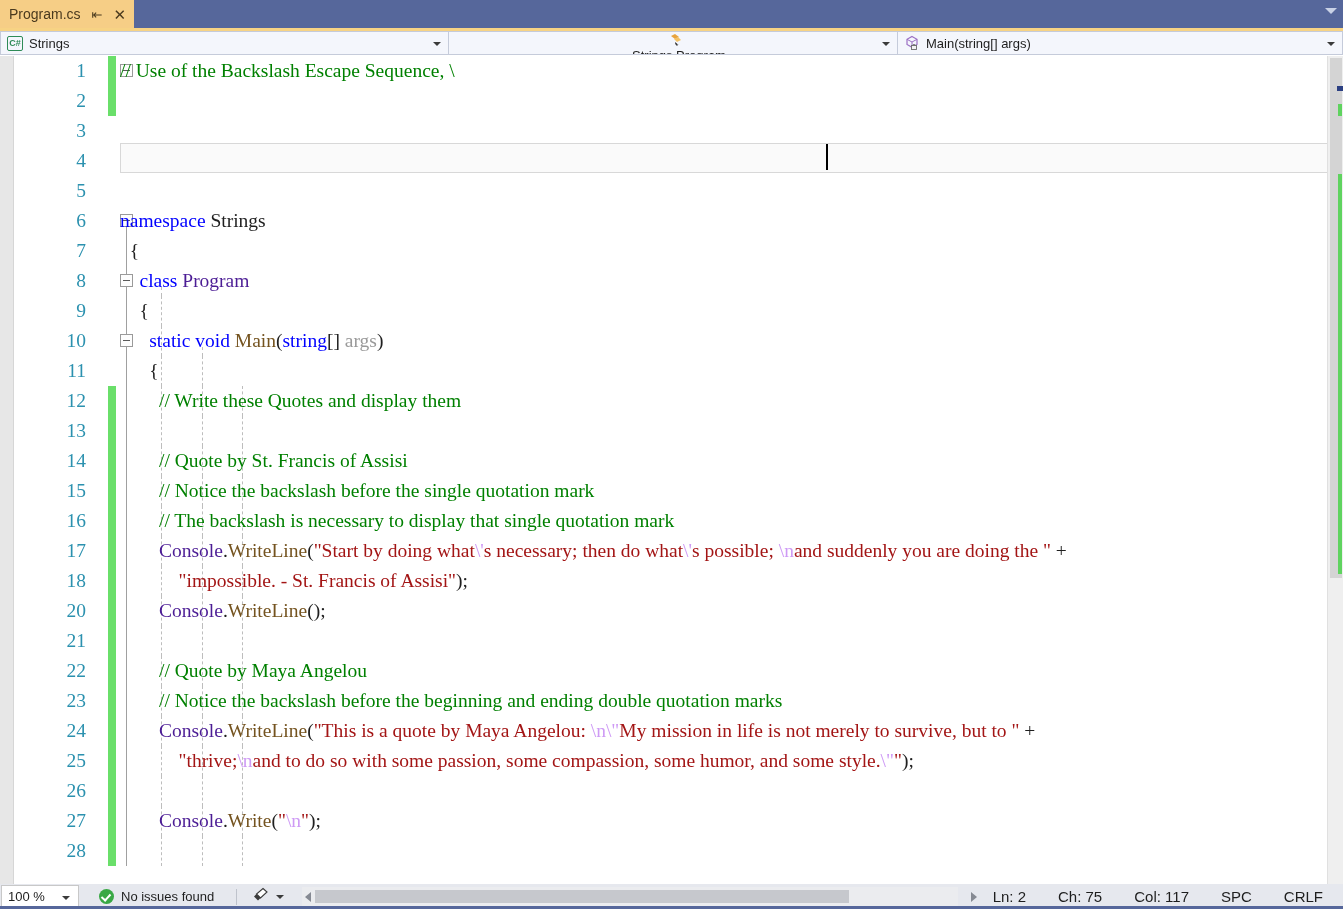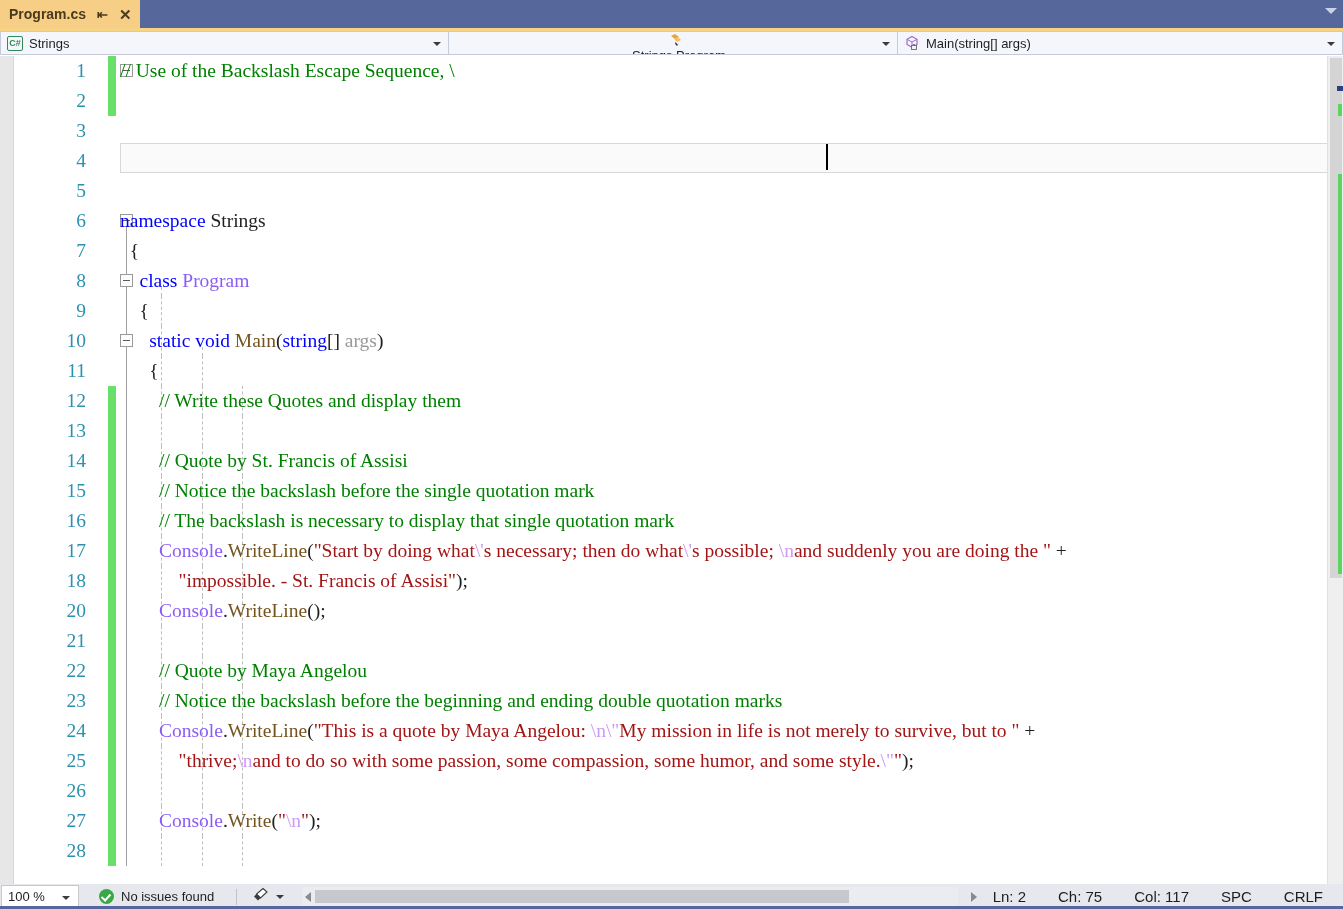--- a/index.html
+++ b/index.html
@@ -14,21 +14,20 @@
   #app {
     position: relative;
     width: 1343px; height: 909px;
     background: #ffffff;
   }
 
   
   .tabstrip {
     position: absolute; left: 0; top: 0; width: 1343px; height: 28px;
     background: #56679B;
-    font-weight: bold;
   }
   .tabstrip-underline {
     position: absolute; left: 0; top: 28px; width: 1343px; height: 3px;
     background: #F7D384;
   }
   .doc-tab {
     position: absolute; left: 0; top: 0; height: 28px;
     background: #F6CE86;
     display: flex; align-items: center;
     padding: 0 8px 0 9px;
@@ -173,21 +172,21 @@
     position: absolute; left: 106px; top: 0;
     height: 30px; line-height: 30px;
     font-family: "Liberation Serif", serif;
     font-size: 19.5px;
     white-space: pre;
   }
 
   
   .c-comment { color: #008000; }
   .c-kw      { color: #0000FF; }
-  .c-type    { color: #8b5cf6; }
+  .c-type    { color: #4c1d95; }
   .c-str     { color: #A31515; }
   .c-esc     { color: #CE9AF5; }
   .c-plain   { color: #1F1F1F; }
   .c-method  { color: #74531F; }
   .c-param   { color: #9A9A9A; }
   .c-punct   { color: #1F1F1F; }
 
   
   .editbox {
     position: absolute;

